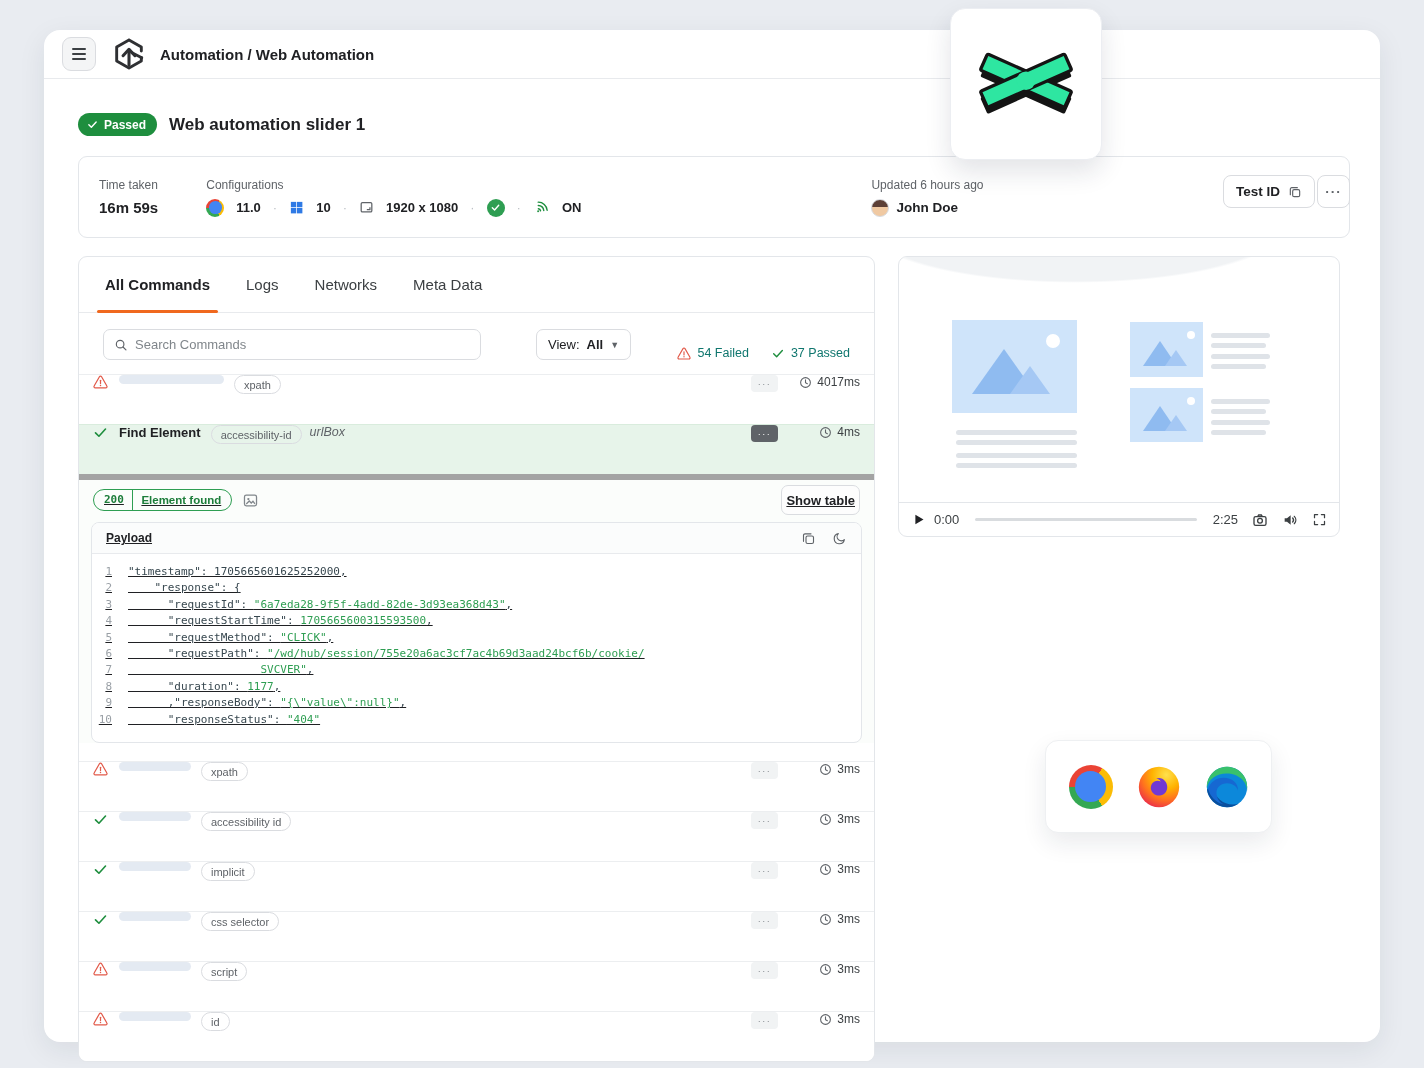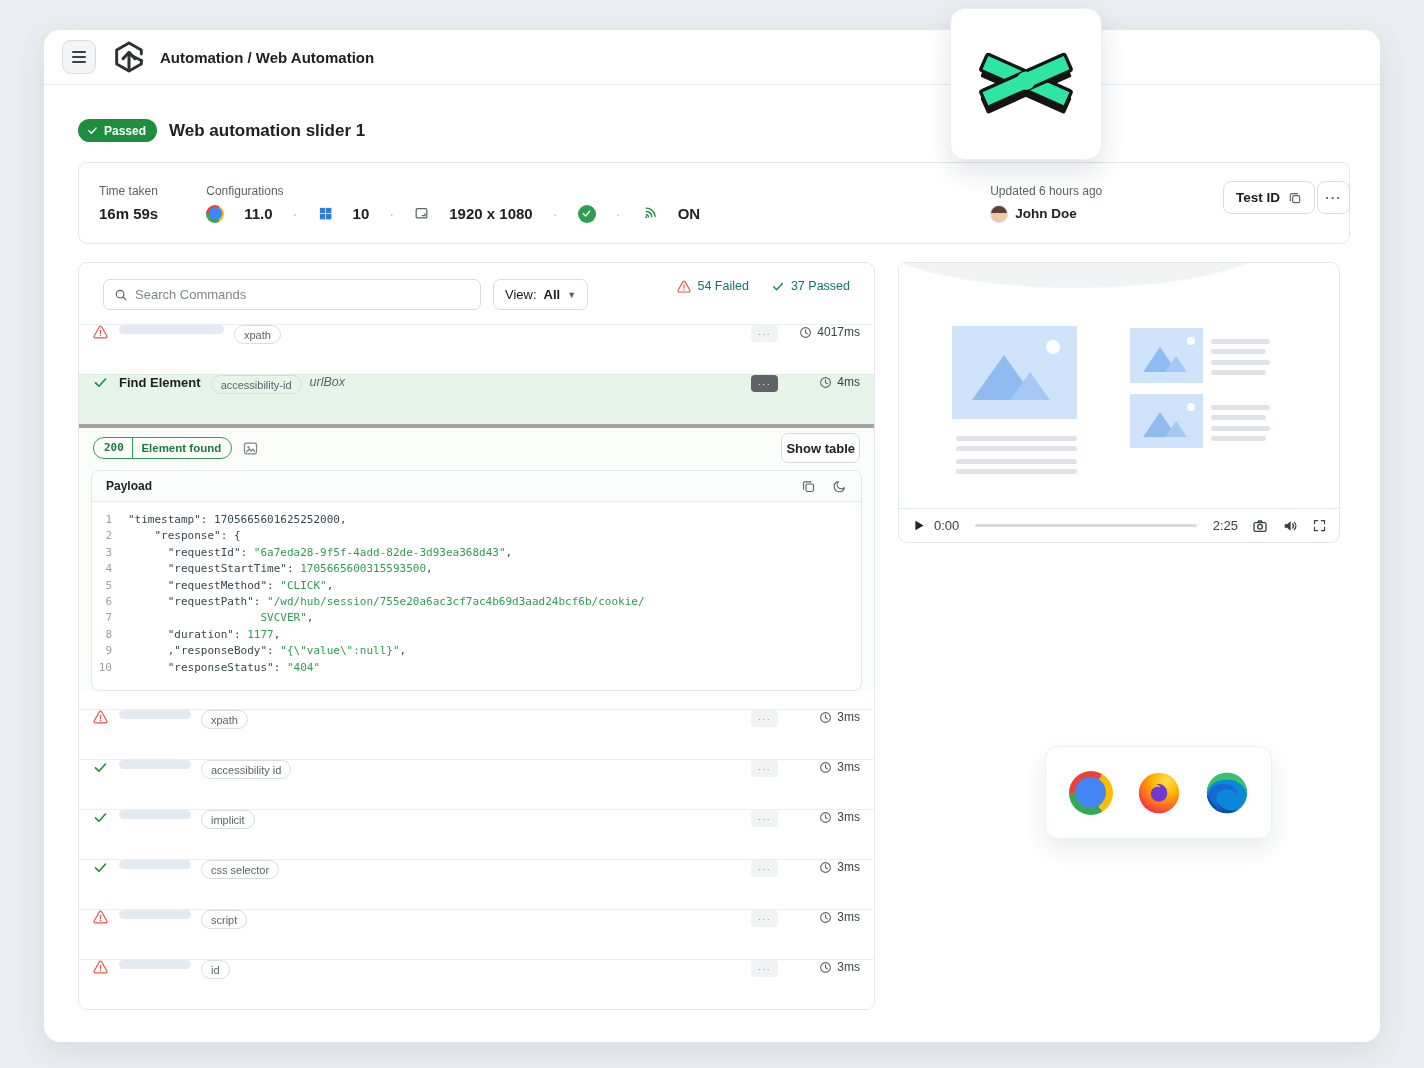--- a/index.html
+++ b/index.html
@@ -1,21 +1,21 @@
 <!DOCTYPE html>
 <html><head>
 <meta charset="utf-8">
 <style>
   * { margin:0; padding:0; box-sizing:border-box; }
   html,body { width:1424px; height:1068px; }
   body { background:#e9ecf1; font-family:"Liberation Sans", sans-serif; color:#202124; position:relative; overflow:hidden; }
   .window { position:absolute; left:44px; top:30px; width:1336px; height:1012px; background:#fff; border-radius:16px; box-shadow:0 8px 28px rgba(25,35,55,.08); }
 
   
-  .hdr { height:55px; border-bottom:1px solid #e8eaed; display:flex; align-items:center; padding:8px 18px; }
+  .hdr { height:49px; border-bottom:1px solid #e8eaed; display:flex; align-items:center; padding:8px 18px; }
   .burger { width:34px; height:34px; border:1px solid #dadce0; background:#f4f5f6; border-radius:9px; display:flex; align-items:center; justify-content:center; flex-direction:column; gap:3px; cursor:pointer; }
   .burger i { display:block; width:14px; height:2px; background:#3c4043; border-radius:1px; }
   .logo { margin-left:16px; display:flex; align-items:center; }
   .hdr-title { margin-left:14px; font-size:15px; font-weight:700; color:#202124; }
 
   
   .float-card { position:absolute; left:950px; top:8px; width:152px; height:152px; background:#fff; border:1px solid #eceef2; border-radius:15px; box-shadow:0 12px 26px rgba(25,35,60,.12); display:flex; align-items:center; justify-content:center; z-index:30; }
 
   
   .content { position:relative; padding:20px 30px 0 34px; }
@@ -28,35 +28,35 @@
   .page-title { font-size:17px; font-weight:700; color:#202124; }
   .top-actions { position:absolute; right:30px; top:96px; display:flex; gap:2px; }
   .btn { border:1px solid #dadce0; background:#fff; border-radius:8px; height:33px; display:inline-flex; align-items:center; gap:8px; padding:0 12px; font-size:13.5px; font-weight:600; color:#202124; cursor:pointer; font-family:inherit; }
   .btn.square { width:33px; justify-content:center; padding:0; color:#5f6368; letter-spacing:1px; font-weight:700; }
 
   
   .summary { margin-top:20px; border:1px solid #e3e6ea; border-radius:9px; height:82px; display:flex; align-items:center; padding:0 20px; }
   .sum-col .lbl { font-size:12px; color:#5f6368; margin-bottom:7px; }
   .sum-val { font-size:15px; font-weight:700; color:#202124; }
   .cfg-col { margin-left:48px; }
-  .cfg-row { display:flex; align-items:center; gap:20px; font-size:15px; font-weight:700; color:#202124; }
+  .cfg-row { display:flex; align-items:center; gap:12px; font-size:13px; font-weight:700; color:#202124; }
   .cfg-dot { color:#bdc1c6; font-weight:400; }
   .upd-col { margin-left:290px; }
   .user-row { display:flex; align-items:center; gap:7px; font-size:13.5px; font-weight:700; }
   .avatar { width:18px; height:18px; border-radius:50%; background:linear-gradient(180deg,#5d4037 0 46%,#f0c9a2 46%); border:1px solid #d7d9dd; }
 
   .cols { display:flex; align-items:flex-start; gap:23px; margin-top:18px; }
 
   
   .panel { width:797px; border:1px solid #e3e6ea; border-radius:9px; background:#fff; overflow:hidden; }
   .tabs { display:flex; gap:36px; padding:0 26px; border-bottom:1px solid #e8eaed; height:56px; align-items:center; }
   .tab { font-size:15px; color:#3c4043; position:relative; height:100%; display:flex; align-items:center; cursor:pointer; }
   .tab.active { font-weight:700; color:#202124; }
   .tab.active::after { content:""; position:absolute; left:-8px; right:-8px; bottom:-1px; height:3px; background:#f0681e; border-radius:2px; }
-  .toolbar { display:flex; align-items:flex-start; padding:16px 24px 14px 24px; }
+  .toolbar { display:flex; align-items:flex-end; padding:16px 24px 14px 24px;gap:43px; }
   .search { width:378px; height:31px; border:1px solid #dadce0; border-radius:7px; display:flex; align-items:center; gap:7px; padding:0 10px; }
   .search input { border:none; outline:none; flex:1; font-size:13px; color:#202124; font-family:inherit; background:transparent; }
   .search input::placeholder { color:#80868b; }
   .view-btn { margin-left:12px; height:31px; border:1px solid #dadce0; border-radius:7px; background:#fff; display:inline-flex; align-items:center; gap:7px; padding:0 11px; font-size:13px; color:#202124; cursor:pointer; font-family:inherit; }
   .view-btn b { font-weight:700; }
   .caret { font-size:9px; color:#5f6368; }
   .counts { margin-left:auto; display:flex; align-items:center; gap:22px; font-size:12.5px; color:#0f766e; }
   .count { display:flex; align-items:center; gap:6px; }
 
   .cmd-row { display:flex; align-items:flex-start; height:50px; padding:0 14px; border-top:1px solid #eceef0; background:#fff; }
@@ -67,21 +67,21 @@
   .flex-sp { flex:1; }
   .dots-btn { border:none; background:#f1f3f4; color:#80868b; width:27px; height:17px; border-radius:4px; font-size:9px; letter-spacing:1.5px; cursor:pointer; display:flex; align-items:center; justify-content:center; line-height:0; }
   .time-wrap { display:flex; align-items:center; gap:5px; margin-left:16px; width:66px; justify-content:flex-end; font-size:12px; color:#3c4043; }
 
   .sel-row { background:#e7f4ea; border-top:1px solid #d9ecdd; }
   .sel-row .cmd-name { margin-left:10px; font-size:13px; font-weight:700; color:#202124; }
   .sel-row .badge { background:transparent; }
   .sel-row .param { margin-left:8px; font-style:italic; font-size:12.5px; color:#5f6368; }
   .sel-row .dots-btn { background:#5f6368; color:#fff; }
 
-  .expanded { background:#fbfdfb; border-top:4px solid #a3a3a3; }
+  .expanded { background:#fbfdfb; border-top:6px solid #a3a3a3;text-decoration:underline; }
   .result-row { display:flex; align-items:center; height:40px; padding:0 14px; }
   .result-pill { display:inline-flex; align-items:center; border:1.5px solid #2e9e52; border-radius:13px; height:22px; overflow:hidden; font-size:11.5px; font-weight:700; color:#1c7d3a; }
   .result-pill .code { padding:0 8px 0 10px; }
   .result-pill .sep { width:1.5px; height:100%; background:#2e9e52; }
   .result-pill .lab { padding:0 10px 0 8px; }
   .img-ic { margin-left:10px; display:flex; }
   .show-table { margin-left:auto; border:1px solid #dadce0; background:#fdfdfd; border-radius:7px; height:30px; padding:0 4px; font-size:13px; font-weight:600; color:#202124; cursor:pointer; font-family:inherit; }
 
   .payload { margin:2px 12px 18px 12px; border:1px solid #e3e6ea; border-radius:8px; background:#fff; overflow:hidden; }
   .payload-hd { height:31px; background:#fbfcfc; border-bottom:1px solid #e8eaed; display:flex; align-items:center; padding:0 14px; }
@@ -209,20 +209,26 @@
         <div class="user-row">
           <span class="avatar"></span>
           <span>John Doe</span>
         </div>
       </div>
     </div>
 
     <div class="cols">
 
       <section class="panel">
+        <div class="tabs" id="tabs">
+            <span class="tab active">All Commands</span>
+            <span class="tab">Logs</span>
+            <span class="tab">Networks</span>
+            <span class="tab">Meta Data</span>
+          </div>
 
         <div class="toolbar">
           <label class="search">
             <svg width="14" height="14" viewBox="0 0 24 24">
                 <circle cx="10.5" cy="10.5" r="6.5" fill="none" stroke="#5f6368" stroke-width="2"></circle>
                 <line x1="15.4" y1="15.4" x2="20.5" y2="20.5" stroke="#5f6368" stroke-width="2" stroke-linecap="round"></line>
               </svg>
             <input type="text" placeholder="Search Commands" style="">
           </label>
           <button class="view-btn">

